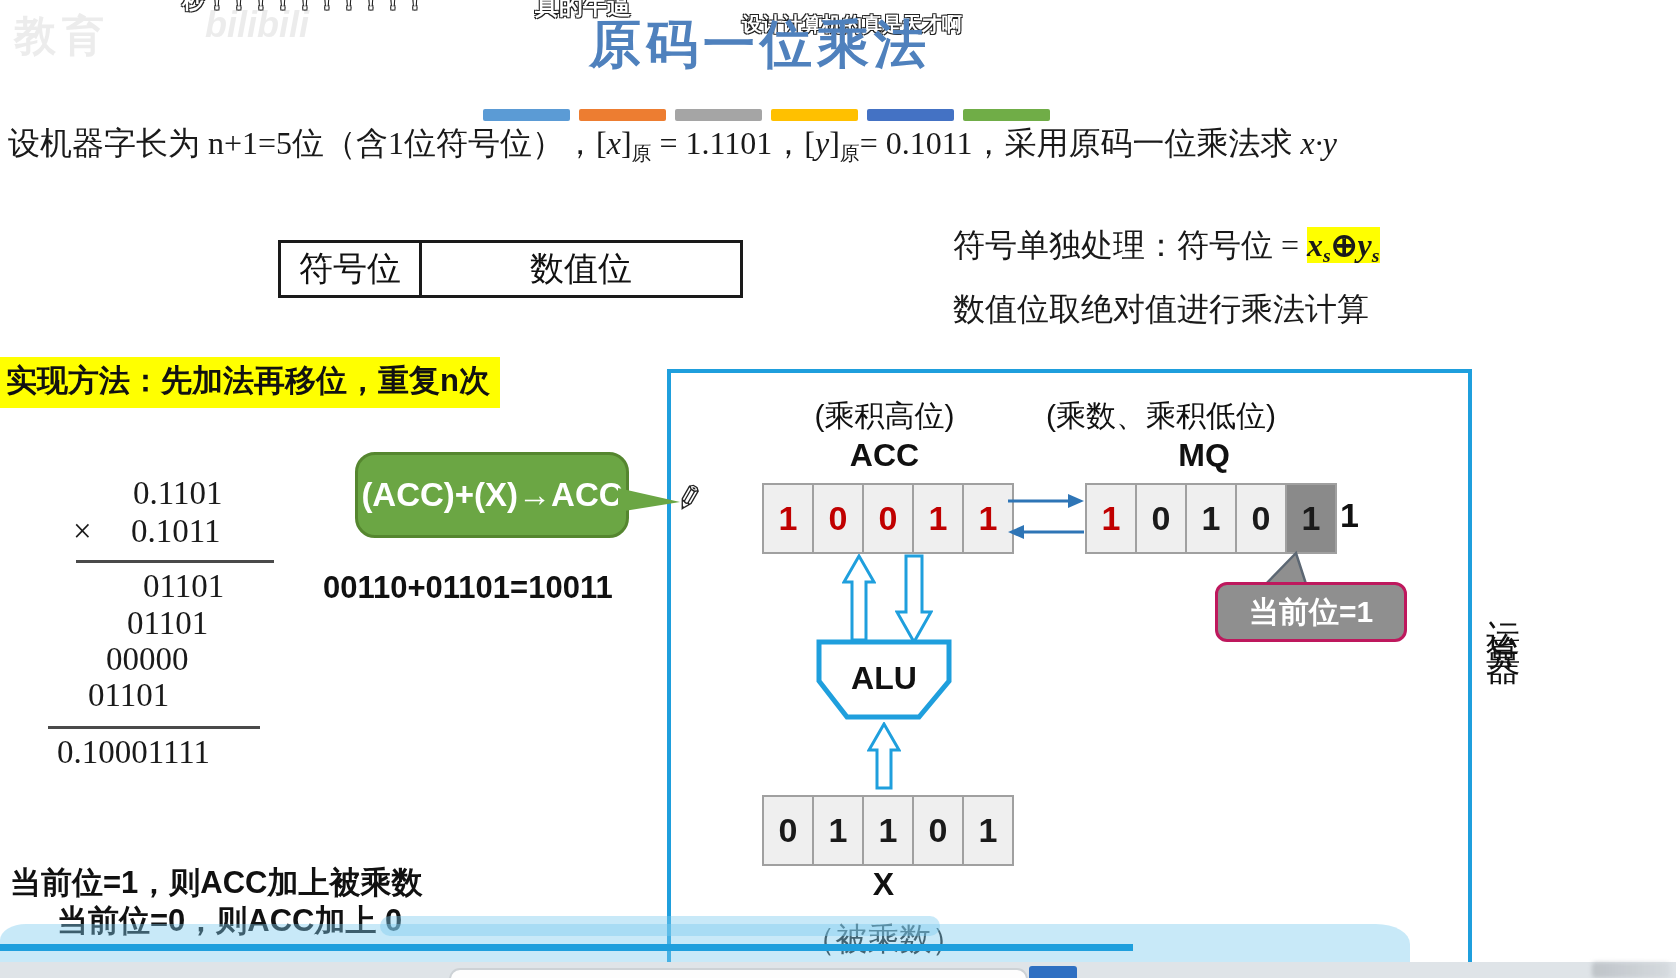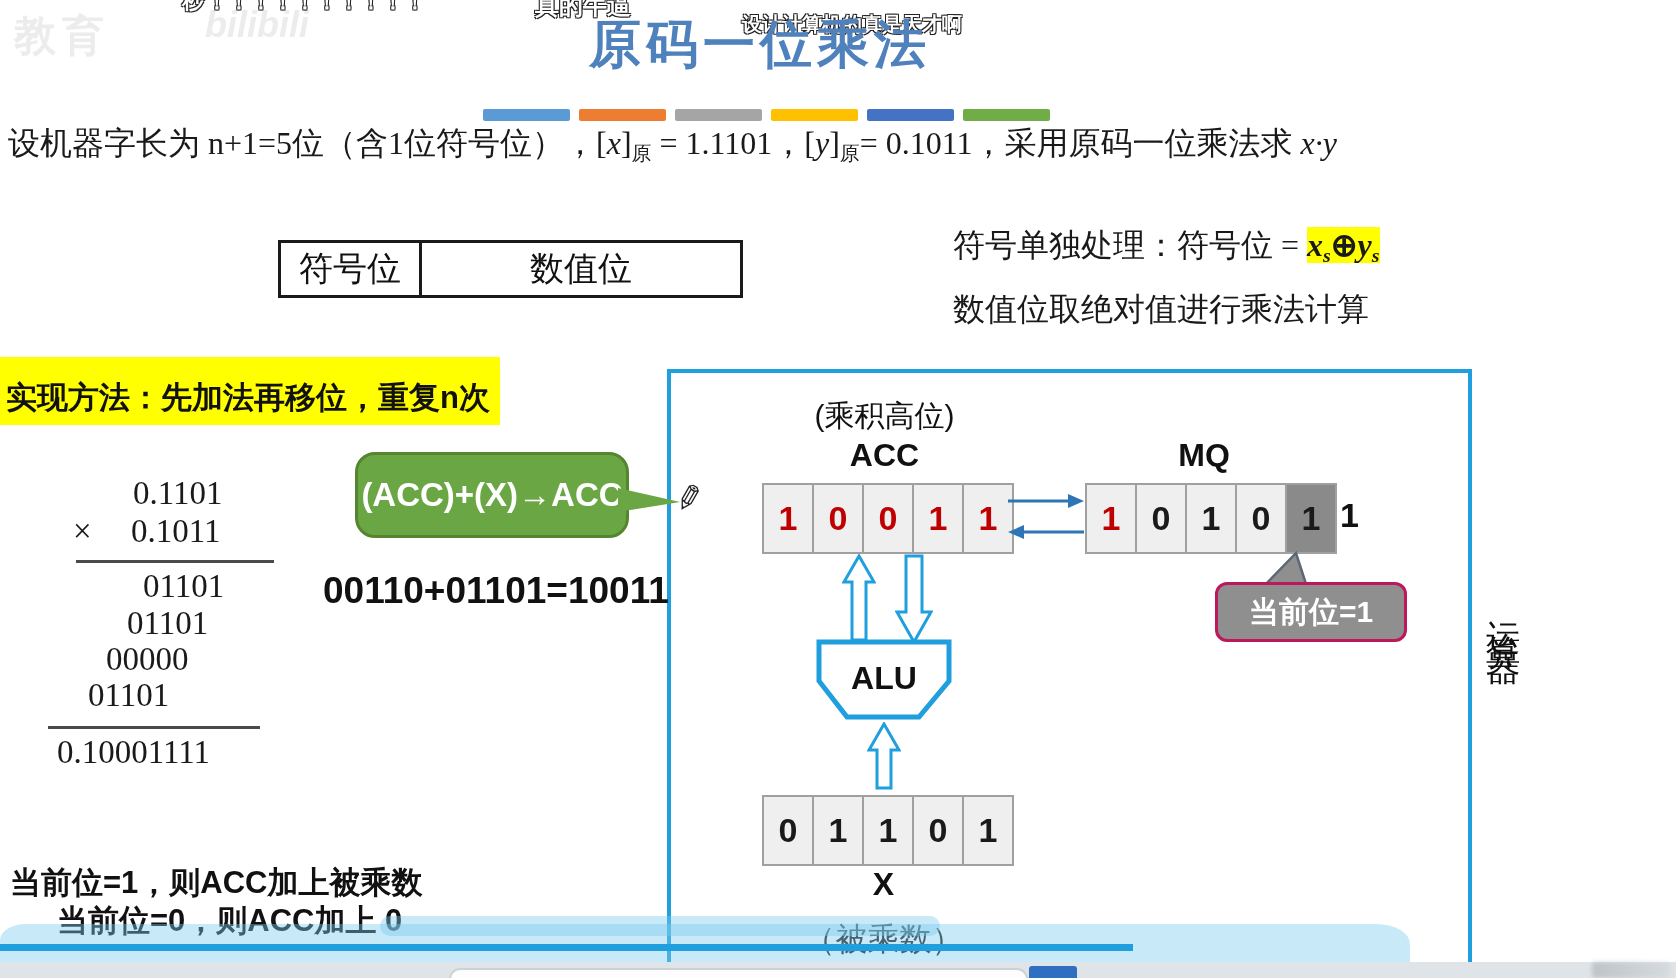--- a/index.html
+++ b/index.html
@@ -86,60 +86,61 @@
   <div class="abs sgtable" style="left:278px;top:240px;justify-content:space-between;">
     <div class="sgcell" style="width:138px;">符号位</div>
     <div class="sgcell" style="width:318px;">数值位</div>
   </div>
 
   <div class="abs ser" style="left:953px;top:224px;font-size:32px;">
     <span>符号单独处理：符号位 = </span><span class="hl bold it"><span>x</span><span class="sub">s</span><span style="font-style:normal;">⊕</span><span>y</span><span class="sub">s</span></span>
   </div>
   <div class="abs ser" style="left:953px;top:288px;font-size:32px;">数值位取绝对值进行乘法计算</div>
 
-  <div class="abs hl" style="left:0px;top:357px;padding:20px 10px 6px 6px;">
+  <div class="abs hl" style="left:0px;top:357px;padding:3px 10px 6px 6px;">
     <span class="bold" style="font-size:31px;color:#111;">实现方法：</span><span class="bold" style="font-size:31px;color:#111;">先加法再移位，重复n次</span>
   </div>
 
   <div class="abs ser" style="left:133px;top:475px;font-size:33px;">0.1101</div>
   <div class="abs ser" style="left:73px;top:513px;font-size:33px;">×</div>
   <div class="abs ser" style="left:131px;top:513px;font-size:33px;">0.1011</div>
   <div class="abs hline" style="left:76px;top:560px;width:198px;"></div>
   <div class="abs ser" style="left:143px;top:568px;font-size:33px;">01101</div>
   <div class="abs ser" style="left:127px;top:605px;font-size:33px;">01101</div>
   <div class="abs ser" style="left:106px;top:641px;font-size:33px;">00000</div>
   <div class="abs ser" style="left:88px;top:677px;font-size:33px;">01101</div>
   <div class="abs hline" style="left:48px;top:726px;width:212px;"></div>
   <div class="abs ser" style="left:57px;top:734px;font-size:33px;">0.10001111</div>
 
   <div class="abs" style="left:667px;top:369px;width:797px;height:597px;border:4px solid #1f9fdd;"></div>
 
   <div class="abs gbubble" style="left:355px;top:452px;width:268px;height:80px;">(ACC)+(X)→ACC</div>
   <div class="abs gtail" style="left:618px;top:488px;"></div>
   <div class="abs" style="left:675px;top:478px;font-size:34px;color:#222;transform:rotate(-15deg) scaleX(-1);">✎</div>
 
-  <div class="abs bold" style="left:323px;top:570px;font-size:37px;color:#111;">00110+01101=10011</div>
+  <div class="abs bold" style="left:323px;top:570px;font-size:31px;color:#111;">00110+01101=10011</div>
 
   <div class="abs regnote" style="left:762px;top:396px;width:245px;">(乘积高位)</div>
   <div class="abs reglabel" style="left:762px;top:437px;width:245px;">ACC</div>
   <div class="abs reg" style="left:762px;top:483px;">
     <div class="cell red">1</div>
     <div class="cell red">0</div>
     <div class="cell red">0</div>
     <div class="cell red">1</div>
     <div class="cell red">1</div>
   </div>
 
   <svg class="abs" style="left:1006px;top:487px;" width="80" height="58">
     <line x1="2" y1="14" x2="66" y2="14" stroke="#2e75b6" stroke-width="3"></line>
     <polygon points="78,14 62,7 62,21" fill="#2e75b6"></polygon>
     <line x1="78" y1="45" x2="14" y2="45" stroke="#2e75b6" stroke-width="3"></line>
     <polygon points="2,45 18,38 18,52" fill="#2e75b6"></polygon>
   </svg>
 
+  <div class="abs regnote" style="left:998px;top:396px;width:326px;">(乘数、乘积低位)</div>
   <div class="abs reglabel" style="left:1085px;top:437px;width:238px;">MQ</div>
   <div class="abs reg" style="left:1085px;top:483px;">
     <div class="cell red">1</div>
     <div class="cell">0</div>
     <div class="cell">1</div>
     <div class="cell">0</div>
     <div class="cell dark">1</div>
   </div>
   <div class="abs bold" style="left:1340px;top:496px;font-size:34px;color:#111;">1</div>
 

